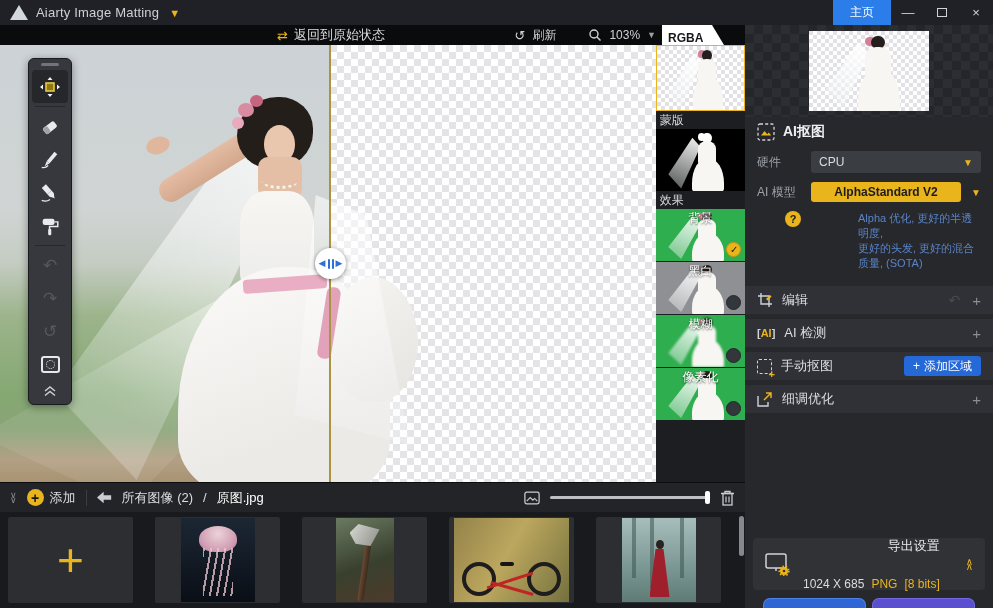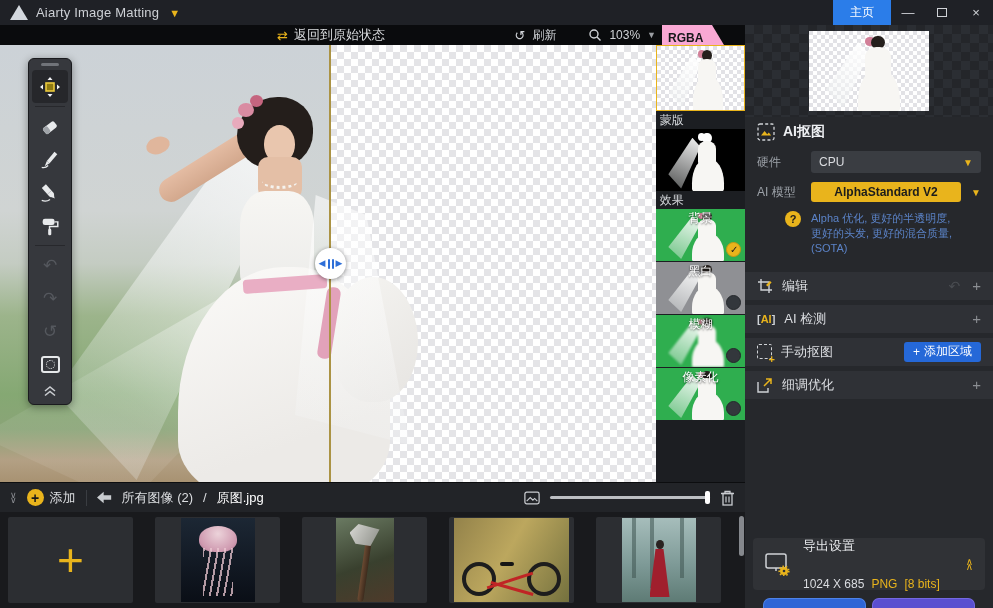--- a/index.html
+++ b/index.html
@@ -22,21 +22,21 @@
   .right-panel { width:248px; background:#26282c; display:flex; flex-direction:column; position:relative; }
 
   
   .strip { height:20px; display:flex; background:#0a0b0d; }
   .strip-canvas { width:662px; position:relative; display:flex; align-items:center; }
   .strip-center { position:absolute; left:0; right:0; display:flex; justify-content:center; align-items:center; gap:6px; font-size:13px; color:#dcdee1; }
   .swap-ic { color:#e9b41c; font-size:13px; }
   .strip-right { position:absolute; right:6px; display:flex; align-items:center; gap:7px; font-size:12px; color:#cfd2d6; }
   .refresh-ic { font-size:13px; color:#cfd2d6; }
   .strip-tab { width:83px; position:relative; background:#0a0b0d; }
-  .rgba-tab { position:absolute; left:0; top:0; height:25px; width:62px; background:#f9a8d4; color:#17181a; font-size:12px; font-weight:bold; display:flex; align-items:center; padding-left:6px; clip-path:polygon(0 0,50px 0,62px 20px,0 20px); }
+  .rgba-tab { position:absolute; left:0; top:0; height:25px; width:62px; background:#ffffff; color:#17181a; font-size:12px; font-weight:bold; display:flex; align-items:center; padding-left:6px; clip-path:polygon(0 0,50px 0,62px 20px,0 20px); }
 
   
   .canvas-row { height:437px; display:flex; }
   .canvas { width:662px; position:relative; overflow:hidden; background:#caccd0; }
 
   .checker { background: conic-gradient(#ffffff 25%, #e4e4e7 0 50%, #ffffff 0 75%, #e4e4e7 0); background-size:14px 14px; }
   .checker-sm { background: conic-gradient(#ffffff 25%, #e2e2e6 0 50%, #ffffff 0 75%, #e2e2e6 0); background-size:8px 8px; }
 
   .photo-left { position:absolute; left:0; top:0; width:330px; height:437px;
     background: linear-gradient(180deg,#ccd2d7 0%,#d0d4d3 38%,#c4ccc2 50%,#9cb48b 62%,#85a873 80%,#8aa477 88%,#b3a084 95%,#a89272 100%); }
@@ -147,38 +147,38 @@
   .sec-header { height:30px; display:flex; align-items:center; gap:8px; padding:0 12px; }
   .sec-title { font-size:14px; color:#eceef1; font-weight:bold; }
   .form-row { height:30px; display:flex; align-items:center; padding:0 12px; gap:10px; }
   .form-label { font-size:12px; color:#9ca1a8; width:44px; flex:none; }
   .select-box { flex:1; height:22px; background:#3a3d42; border-radius:3px; display:flex; align-items:center; padding:0 8px; font-size:12px; color:#dadce0; }
   .select-box .chev, .chev-y { margin-left:auto; color:#e9b41c; font-size:10px; }
   .model-row { height:30px; display:flex; align-items:center; padding:0 12px; gap:10px; }
   .model-pill { height:20px; background:#e9b41c; border-radius:3px; color:#1c1c1c; font-size:12px; font-weight:bold; display:flex; align-items:center; justify-content:center; padding:0 14px; flex:1; }
   .desc-row { display:flex; padding:4px 12px 8px; gap:10px; }
   .help-circ { width:16px; height:16px; border-radius:50%; background:#e9b41c; color:#1c1c1c; font-size:11px; font-weight:bold; display:flex; align-items:center; justify-content:center; flex:none; margin-left:28px; }
-  .desc-text { font-size:11px; color:#5b83c8; line-height:1.35; }
+  .desc-text { font-size:11px; color:#5b83c8; line-height:1.35;margin-left:47px; }
 
   .tool-row { height:28px; background:#2f3136; margin-bottom:5px; display:flex; align-items:center; padding:0 12px; gap:9px; }
   .tool-row .lbl { font-size:13px; color:#dcdee2; }
   .tool-row .right { margin-left:auto; display:flex; align-items:center; gap:12px; }
   .plus-g { color:#8b8e93; font-size:15px; }
   .undo-g { color:#4a4d52; font-size:14px; }
   .ai-brack { font-size:11px; color:#cfd2d6; font-weight:bold; }
   .ai-brack b { color:#e9b41c; }
   .region-btn { height:20px; background:#2568d8; border-radius:3px; color:#fff; font-size:12px; display:flex; align-items:center; gap:4px; padding:0 9px; }
   .corner-ic { width:15px; height:15px; position:relative; }
   .corner-ic::before { content:""; position:absolute; inset:0; border:1px dashed #cfd2d6; border-radius:2px; }
   .corner-ic::after { content:"+"; position:absolute; right:-3px; bottom:-6px; color:#e9b41c; font-size:11px; font-weight:bold; }
 
   .rp-spacer { flex:1; }
   .export-card { height:52px; background:#303236; border-radius:4px; margin:0 8px 8px; display:flex; align-items:center; padding:0 12px; gap:12px; }
   .export-texts { display:flex; flex-direction:column; gap:2px; }
-  .export-title { font-size:13px; color:#e6e8eb; }
+  .export-title { font-size:13px; color:#e6e8eb;text-align:right; }
   .export-line { font-size:12px; display:flex; gap:7px;margin-top:20px; }
   .export-size { color:#dadce0; }
   .export-fmt, .export-bits { color:#e9b41c; }
   .export-chev { margin-left:auto; color:#e9b41c; font-size:10px; line-height:.55; text-align:center; }
   .partial-btns { height:10px; margin:0 18px 0; display:flex; gap:6px; }
   .pb { flex:1; border-radius:7px 7px 0 0; }
   .pb.blue { background:#2f66d6; border:1px solid #4d82e8; border-bottom:none; }
   .pb.purple { background:#5a4fd0; border:1px solid #7468e2; border-bottom:none; }
 
   svg { display:block; }

